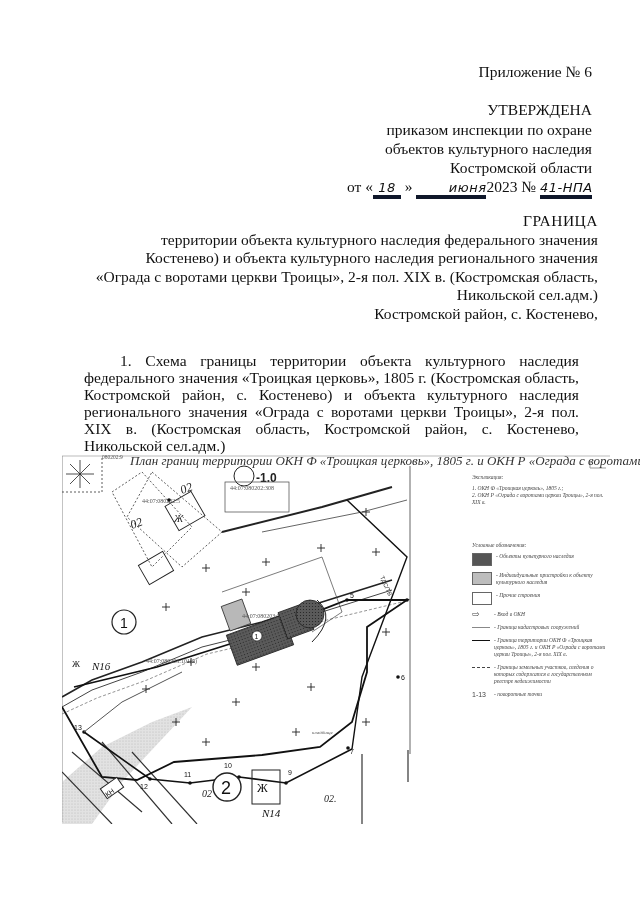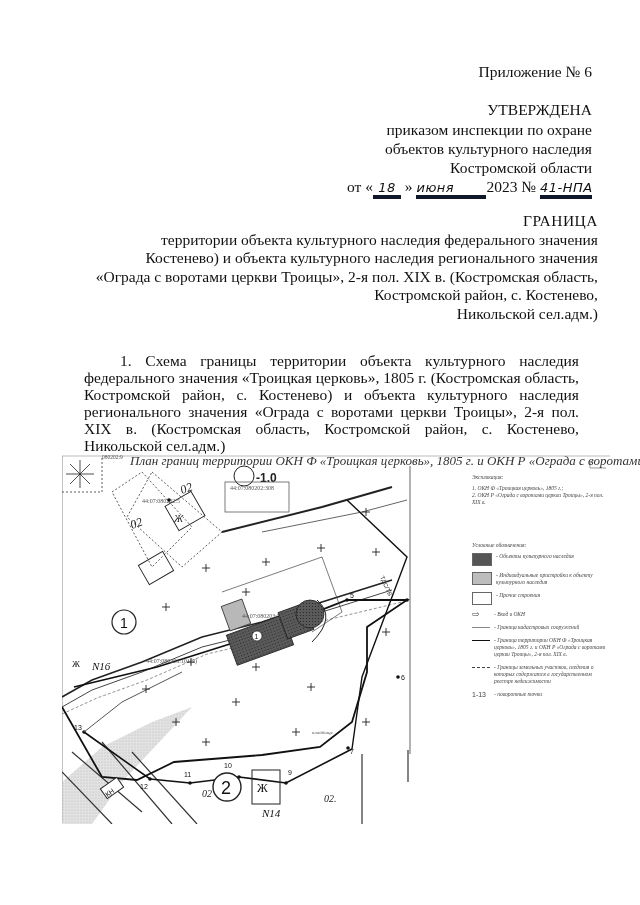--- a/index.html
+++ b/index.html
@@ -29,32 +29,32 @@
 <div class="right-block appendix">Приложение № 6</div>
 
 <div class="right-block approved">
   <div style="margin-bottom:1px;">УТВЕРЖДЕНА</div>
   <div>приказом инспекции по охране</div>
   <div>объектов культурного наследия</div>
   <div>Костромской области</div>
   <div>
     <span>от «</span><span class="blank hand" style="width:28px;">18</span>
     <span>»</span>
-    <span class="blank hand" style="width:70px;text-align:left;">июня</span><span>2023 №</span>
+    <span class="blank hand" style="width:70px;text-align:right;">июня</span><span>2023 №</span>
     <span class="blank hand" style="width:52px;">41-НПА</span>
   </div>
 </div>
 
 <div class="title-block">
   <div class="head">ГРАНИЦА</div>
   <div>территории объекта культурного наследия федерального значения</div>
   <div>Костенево) и объекта культурного наследия регионального значения</div>
   <div>«Ограда с воротами церкви Троицы», 2-я пол. XIX в. (Костромская область,</div>
+  <div>Никольской сел.адм.)</div>
   <div>Костромской район, с. Костенево,</div>
-  <div>Никольской сел.адм.)</div>
 </div>
 
 <div class="para">
   <span class="indent"></span><span>1. Схема границы территории объекта культурного наследия федерального значения «Троицкая церковь», 1805 г. (Костромская область, Костромской район, с. Костенево) и объекта культурного наследия регионального значения «Ограда с воротами церкви Троицы», 2-я пол. XIX в. (Костромская область, Костромской район, с. Костенево, Никольской сел.адм.)</span>
 </div>
 
 <div class="map-wrap">
   <svg width="548" height="372" viewBox="0 0 548 372" xmlns="http://www.w3.org/2000/svg" style="position:absolute;left:0;top:0;">
     <defs>
       <pattern id="dots" width="3" height="3" patternUnits="userSpaceOnUse">

